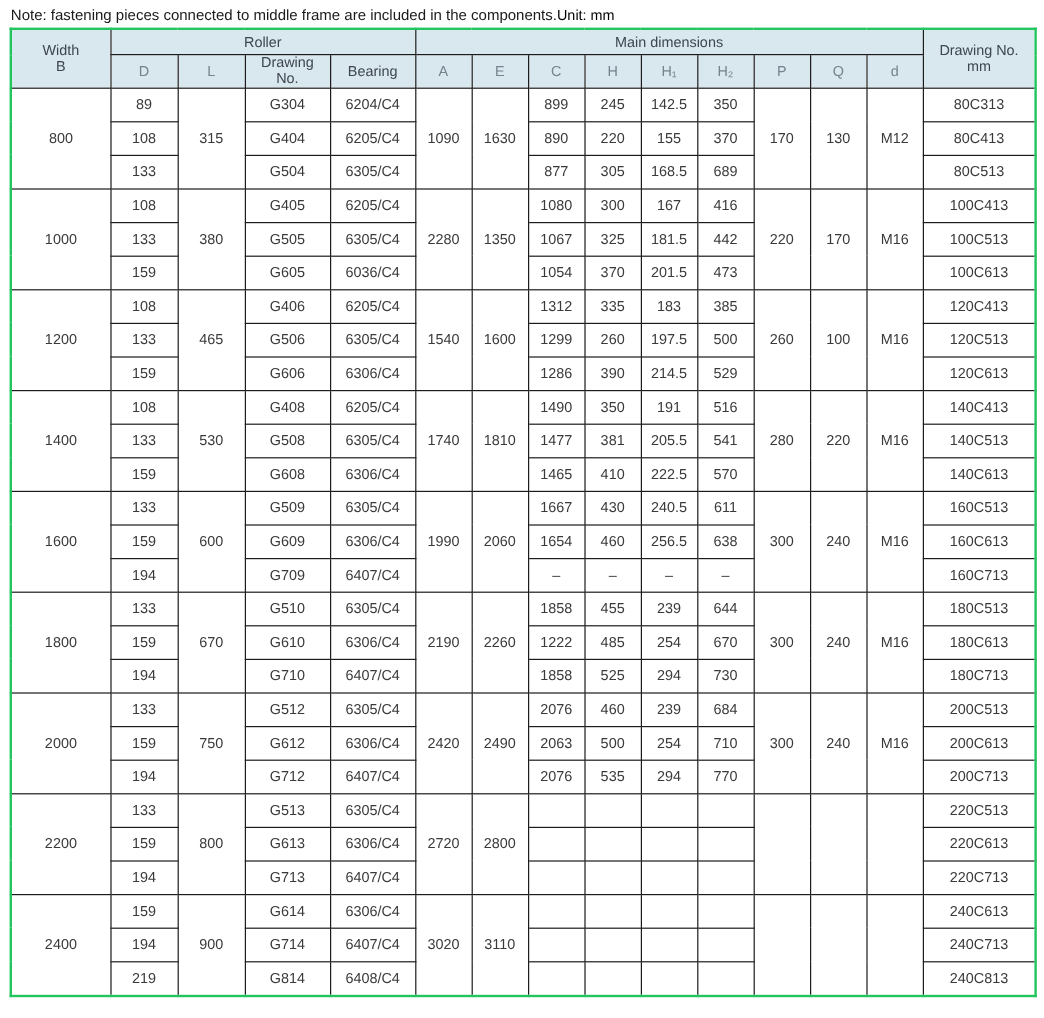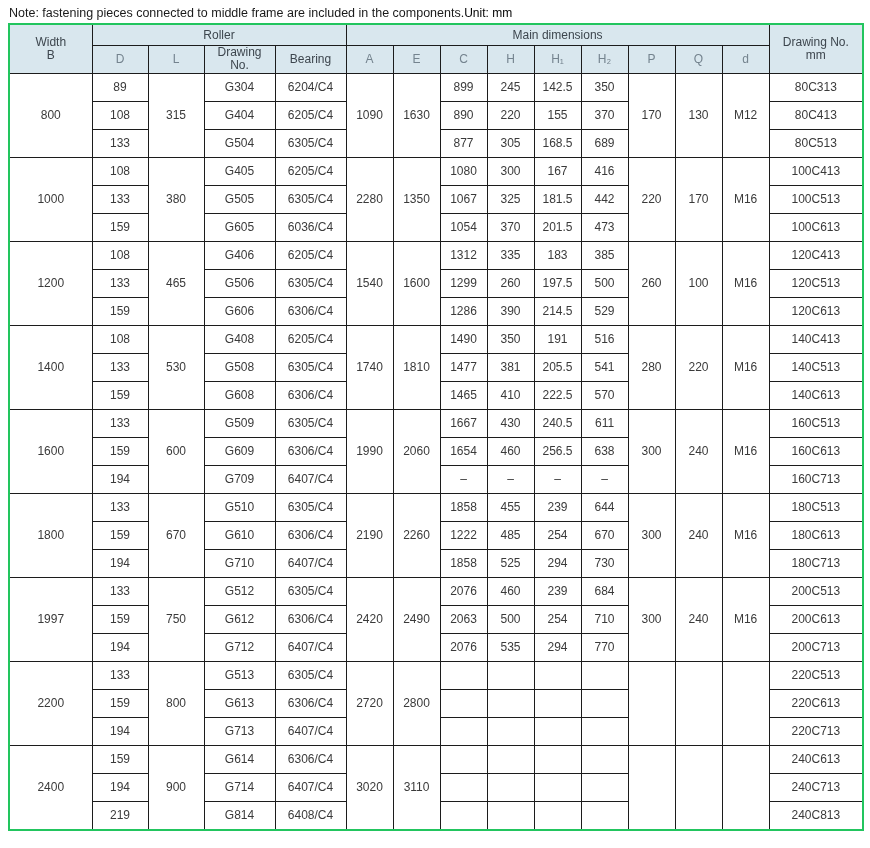--- a/index.html
+++ b/index.html
@@ -342,21 +342,21 @@
           <td>194</td>
           <td>G710</td>
           <td>6407/C4</td>
           <td>1858</td>
           <td>525</td>
           <td>294</td>
           <td>730</td>
           <td>180C713</td>
         </tr>
         <tr>
-          <td rowspan="3">1997</td>
+          <td rowspan="3">2000</td>
           <td>133</td>
           <td rowspan="3">750</td>
           <td>G512</td>
           <td>6305/C4</td>
           <td rowspan="3">2420</td>
           <td rowspan="3">2490</td>
           <td>2076</td>
           <td>460</td>
           <td>239</td>
           <td>684</td>

